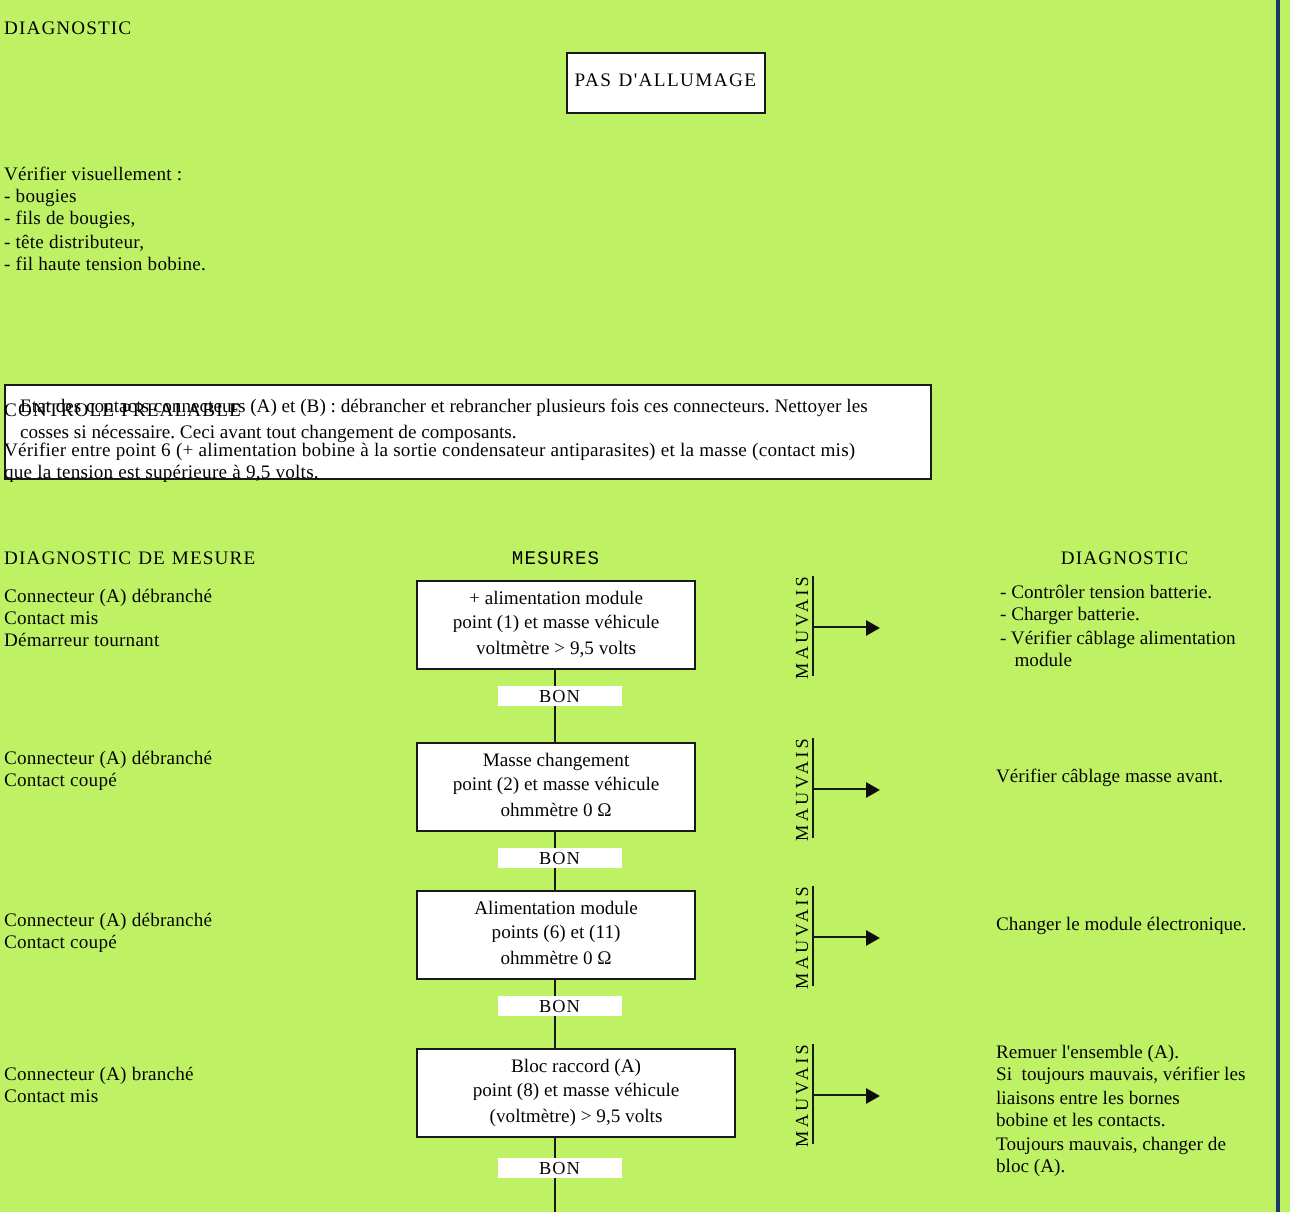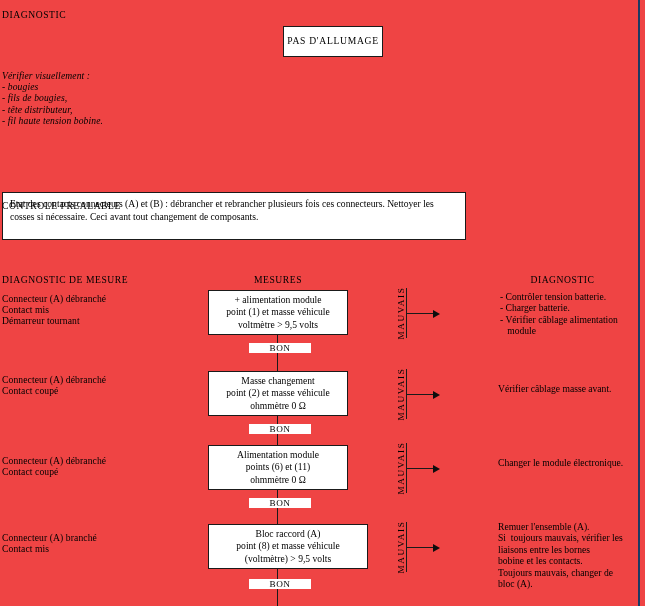--- a/index.html
+++ b/index.html
@@ -9,21 +9,21 @@
   }
   body {
     font-family: "Liberation Serif", serif;
     color: #000000;
   }
   #page {
     position: relative;
     width: 645px;
     height: 606px;
     overflow: hidden;
-    background: #ef4444;
+    background: #bef264;
   }
 
   
   .page-edge {
     position: absolute;
     top: 0;
     left: 638px;
     width: 2px;
     height: 606px;
     background: #1b3a63;
@@ -126,35 +126,37 @@
 <body>
 
 <div id="page">
 
   <div class="t heading" style="left:2px; top:9px;">DIAGNOSTIC</div>
 
   <div class="box box-title" style="left:283px; top:26px; width:100px; height:31px;">
     <span>PAS D'ALLUMAGE</span>
   </div>
 
-  <div class="t" style="left:2px; top:70px;font-style:italic;">Vérifier visuellement :
+  <div class="t" style="left:2px; top:82px;">Vérifier visuellement :
 - bougies
 - fils de bougies,
 - tête distributeur,
 - fil haute tension bobine.</div>
 
   <div class="box box-note" style="left:2px; top:148px; width:464px; height:48px;margin-top:44px;">
     <span>Etat des contacts connecteurs (A) et (B) : débrancher et rebrancher plusieurs fois ces connecteurs.
 Nettoyer les cosses si nécessaire. Ceci avant tout changement de composants.</span>
   </div>
 
   <div class="t heading" style="left:2px; top:200px;">CONTROLE PREALABLE</div>
+  <div class="t" style="left:2px; top:220px;">Vérifier entre point 6 (+ alimentation bobine à la sortie condensateur antiparasites) et la masse (contact mis)
+que la tension est supérieure à 9,5 volts.</div>
 
   <div class="t heading" style="left:2px; top:274px;">DIAGNOSTIC DE MESURE</div>
-  <div class="t heading" style="left:208px; top:274px; width:140px; text-align:center;">MESURES</div>
+  <div class="t heading" style="left:208px; top:274px; width:140px; text-align:center;font-family:Liberation Mono, monospace;">MESURES</div>
   <div class="t heading" style="left:490px; top:274px; width:145px; text-align:center;">DIAGNOSTIC</div>
 
   <div class="t" style="left:2px; top:293px;">Connecteur (A) débranché
 Contact mis
 Démarreur tournant</div>
 
   <div class="box box-measure" style="left:208px; top:290px; width:140px; height:45px;">
     <span class="ln">+ alimentation module</span>
     <span class="ln">point (1) et masse véhicule</span>
     <span class="ln">voltmètre &gt; 9,5 volts</span>

